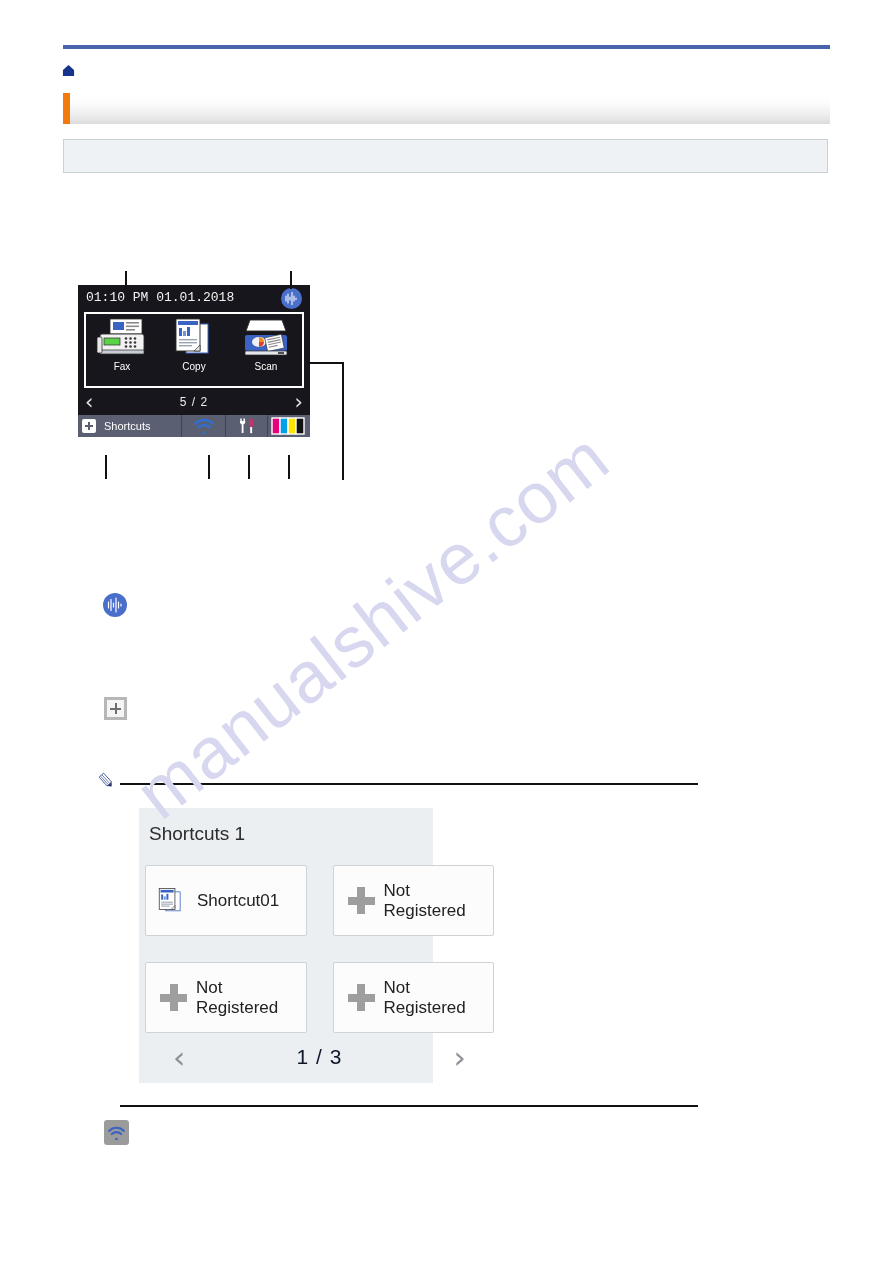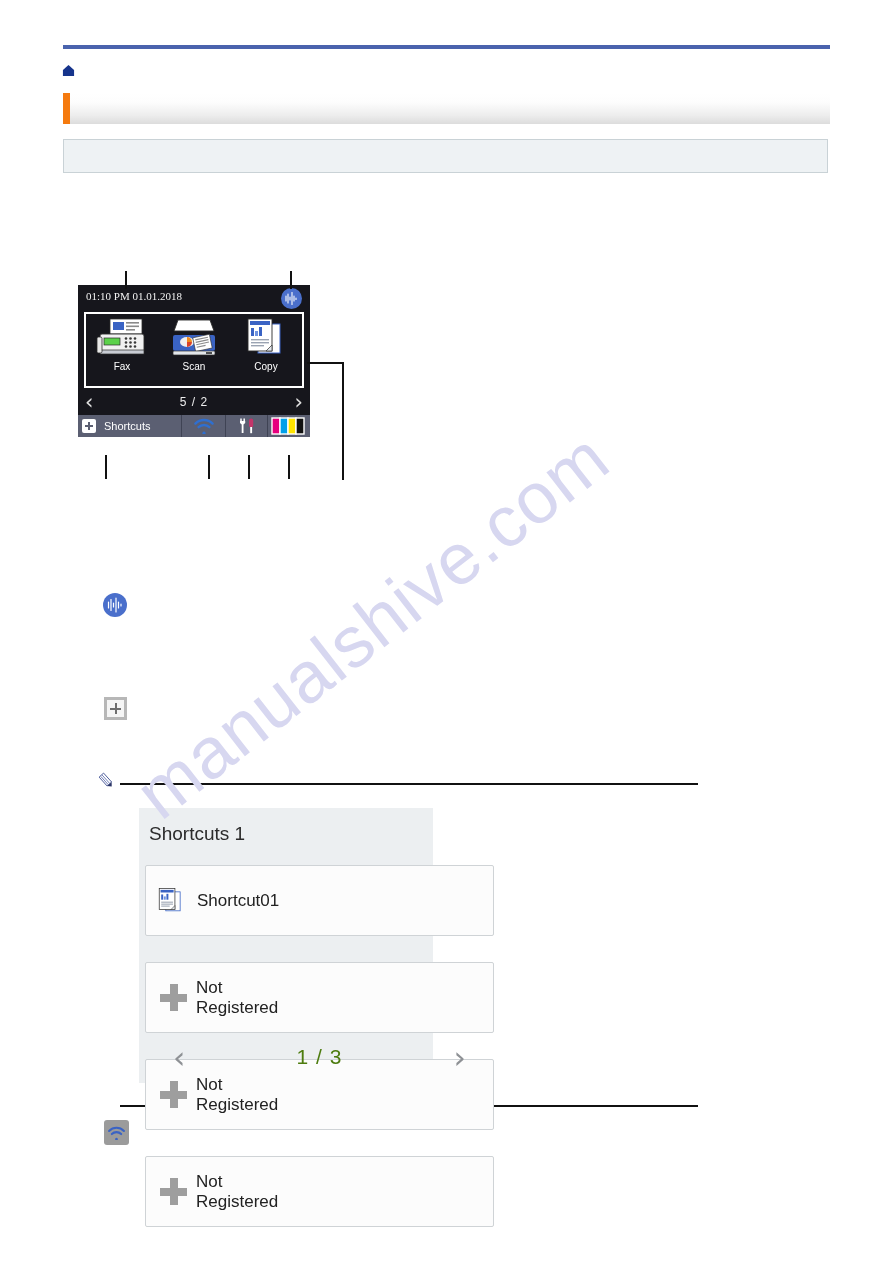--- a/index.html
+++ b/index.html
@@ -124,22 +124,22 @@
     position: absolute;
     left: 0;
     top: 0;
     width: 232px;
     height: 28px;
   }
   #lcd-time {
     position: absolute;
     left: 8px;
     top: 5px;
-    font-family: Liberation Serif, serif;
-    font-size: 11px;
+    font-family: Liberation Mono, monospace;
+    font-size: 13px;
     color: #f2f2f2;
     letter-spacing: 0px;
     white-space: nowrap;
   }
   #toner-status-icon {
     position: absolute;
     right: 8px;
     top: 3px;
     width: 21px;
     height: 21px;
@@ -333,21 +333,21 @@
     justify-content: center;
     font-size: 18px;
     color: #ffffff;
     border-radius: 2px;
   }
   #sc-grid {
     position: absolute;
     left: 6px; top: 57px;
     width: 349px;
     display: grid;
-    grid-template-columns: 1fr;
+    grid-template-columns: 1fr 1fr;
     grid-gap: 6px;
     gap: 26px;
   }
   .sc-tile {
     height: 71px;
     background: #fcfcfc;
     border: 1px solid #cfd3d6;
     box-sizing: border-box;
     display: flex;
     align-items: center;
@@ -384,21 +384,21 @@
     position: absolute;
     font-size: 31px;
     color: #8e9195;
     font-family: "DejaVu Sans", sans-serif;
     line-height: 31px;
   }
   #sc-pager .sc-chev.left { left: 34px; }
   #sc-pager .sc-chev.right { right: 34px; }
   #sc-page-indicator {
     font-size: 21px;
-    color: #4d7c0f;
+    color: #0f172a;
     letter-spacing: 1px;
   }
 </style>
 </head>
 <body>
 
 <div id="watermark">
   <div class="wm-text">manualshive.com</div>
 </div>
 
@@ -475,20 +475,40 @@
             <rect x="4" y="33" width="44" height="4" fill="#c8ccd4" stroke="#2b2b2b" stroke-width="0.7"></rect>
             <rect x="1" y="20" width="5" height="16" rx="1.5" fill="#e8e8e8" stroke="#2b2b2b" stroke-width="0.8"></rect>
           </svg>
         </div>
         <div class="app-label">Fax</div>
       </div>
 
       <div class="app-cell">
         <div class="app-ico">
           <svg viewBox="0 0 52 42" width="52" height="42">
+            <rect x="18" y="7" width="22" height="29" fill="#ffffff" stroke="#3a63c4" stroke-width="1"></rect>
+            <rect x="8" y="2" width="24" height="32" fill="#ffffff" stroke="#2b2b2b" stroke-width="0.9"></rect>
+            <rect x="10" y="4" width="20" height="4" fill="#3a63c4"></rect>
+            <rect x="11" y="11" width="3" height="8" fill="#3a63c4"></rect>
+            <rect x="15" y="14" width="3" height="5" fill="#6f93e0"></rect>
+            <rect x="19" y="10" width="3" height="9" fill="#3a63c4"></rect>
+            <g fill="#9aa3b2">
+              <rect x="11" y="22" width="18" height="1.4"></rect>
+              <rect x="11" y="25" width="18" height="1.4"></rect>
+              <rect x="11" y="28" width="13" height="1.4"></rect>
+            </g>
+            <path d="M32 28 L32 34 L26 34 Z" fill="#e4e8ee" stroke="#2b2b2b" stroke-width="0.7"></path>
+          </svg>
+        </div>
+        <div class="app-label">Copy</div>
+      </div>
+
+      <div class="app-cell">
+        <div class="app-ico">
+          <svg viewBox="0 0 52 42" width="52" height="42">
             <path d="M10 3 L42 3 L46 14 L6 14 Z" fill="#ffffff" stroke="#2b2b2b" stroke-width="0.9"></path>
             <rect x="5" y="18" width="42" height="16" rx="2" fill="#3a63c4"></rect>
             <ellipse cx="19" cy="25" rx="7" ry="5" fill="#f0f0f0"></ellipse>
             <path d="M19 25 L19 20 A5 5 0 0 1 24 25 Z" fill="#f08a1e"></path>
             <path d="M19 25 L24 25 A5 5 0 0 1 19 30 Z" fill="#d9432a"></path>
             <g transform="rotate(-12 34 26)">
               <rect x="26" y="19" width="17" height="14" fill="#ffffff" stroke="#2b2b2b" stroke-width="0.6"></rect>
               <g fill="#8a8a8a">
                 <rect x="28" y="21" width="13" height="1.1"></rect>
                 <rect x="28" y="23.5" width="13" height="1.1"></rect>
@@ -496,40 +516,20 @@
                 <rect x="28" y="28.5" width="9" height="1.1"></rect>
               </g>
             </g>
             <rect x="5" y="34" width="42" height="4" rx="1" fill="#e3e6ea" stroke="#2b2b2b" stroke-width="0.7"></rect>
             <rect x="38" y="35.2" width="6" height="1.6" fill="#2b2b2b"></rect>
           </svg>
         </div>
         <div class="app-label">Scan</div>
       </div>
 
-      <div class="app-cell">
-        <div class="app-ico">
-          <svg viewBox="0 0 52 42" width="52" height="42">
-            <rect x="18" y="7" width="22" height="29" fill="#ffffff" stroke="#3a63c4" stroke-width="1"></rect>
-            <rect x="8" y="2" width="24" height="32" fill="#ffffff" stroke="#2b2b2b" stroke-width="0.9"></rect>
-            <rect x="10" y="4" width="20" height="4" fill="#3a63c4"></rect>
-            <rect x="11" y="11" width="3" height="8" fill="#3a63c4"></rect>
-            <rect x="15" y="14" width="3" height="5" fill="#6f93e0"></rect>
-            <rect x="19" y="10" width="3" height="9" fill="#3a63c4"></rect>
-            <g fill="#9aa3b2">
-              <rect x="11" y="22" width="18" height="1.4"></rect>
-              <rect x="11" y="25" width="18" height="1.4"></rect>
-              <rect x="11" y="28" width="13" height="1.4"></rect>
-            </g>
-            <path d="M32 28 L32 34 L26 34 Z" fill="#e4e8ee" stroke="#2b2b2b" stroke-width="0.7"></path>
-          </svg>
-        </div>
-        <div class="app-label">Copy</div>
-      </div>
-
     </div>
 
     <div id="lcd-pager">
       <span class="chev left">‹</span>
       <span id="lcd-page-indicator">5 / 2</span>
       <span class="chev right">›</span>
     </div>
 
     <div id="lcd-toolbar">
 

